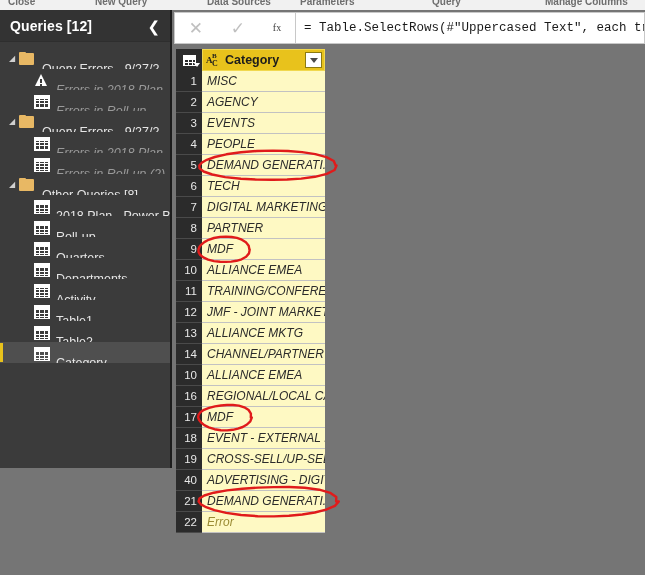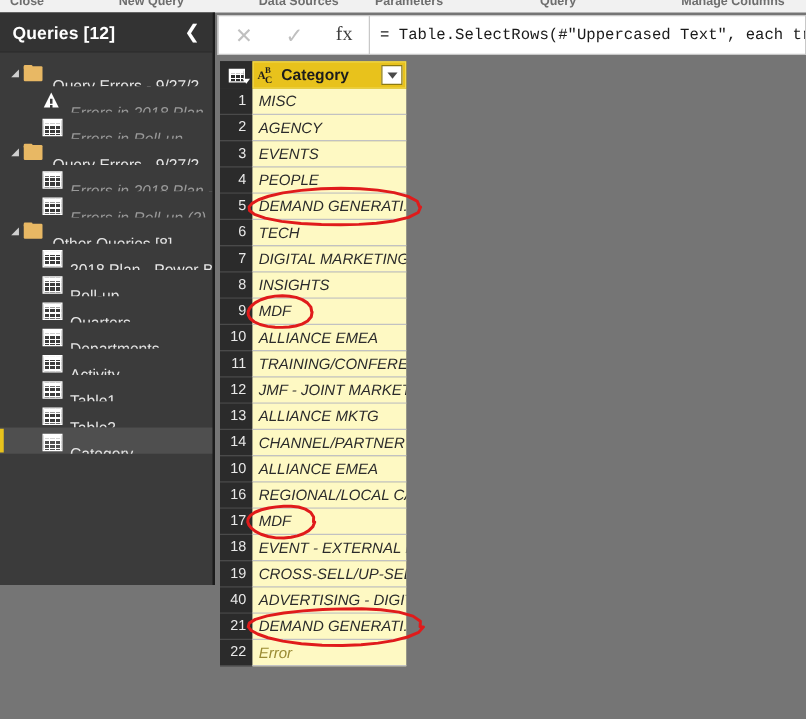--- a/index.html
+++ b/index.html
@@ -114,21 +114,21 @@
   }
   .fbar-icons {
     width: 122px; background: #ffffff;
     display: flex; align-items: center; justify-content: space-around;
     border: 1px solid #c8c8c8;
   }
   .fbar-btn {
     font-size: 17px; color: #c0c0c0; line-height: 1; cursor: pointer;
     font-family: "Liberation Serif", serif;
   }
-  .fbar-btn.fx { color: #404040; font-size: 16px; }
+  .fbar-btn.fx { color: #404040; font-size: 10px; }
   .fbar-input {
     flex: 1; background: #ffffff;
     border: 1px solid #c8c8c8; border-left: none;
     display: flex; align-items: center;
     padding-left: 8px;
     font-family: "Liberation Mono", monospace;
     font-size: 12.5px; color: #1a1a1a;
     white-space: nowrap; overflow: hidden;
   }
 
@@ -376,21 +376,21 @@
         <div class="grid-row">
           <div class="row-num">6</div>
           <div class="row-cell">TECH</div>
         </div>
         <div class="grid-row">
           <div class="row-num">7</div>
           <div class="row-cell">DIGITAL MARKETING</div>
         </div>
         <div class="grid-row">
           <div class="row-num">8</div>
-          <div class="row-cell">INSIGHTS</div>
+          <div class="row-cell">PARTNER</div>
         </div>
         <div class="grid-row">
           <div class="row-num">9</div>
           <div class="row-cell">MDF</div>
         </div>
         <div class="grid-row">
           <div class="row-num">10</div>
           <div class="row-cell">ALLIANCE EMEA</div>
         </div>
         <div class="grid-row">

